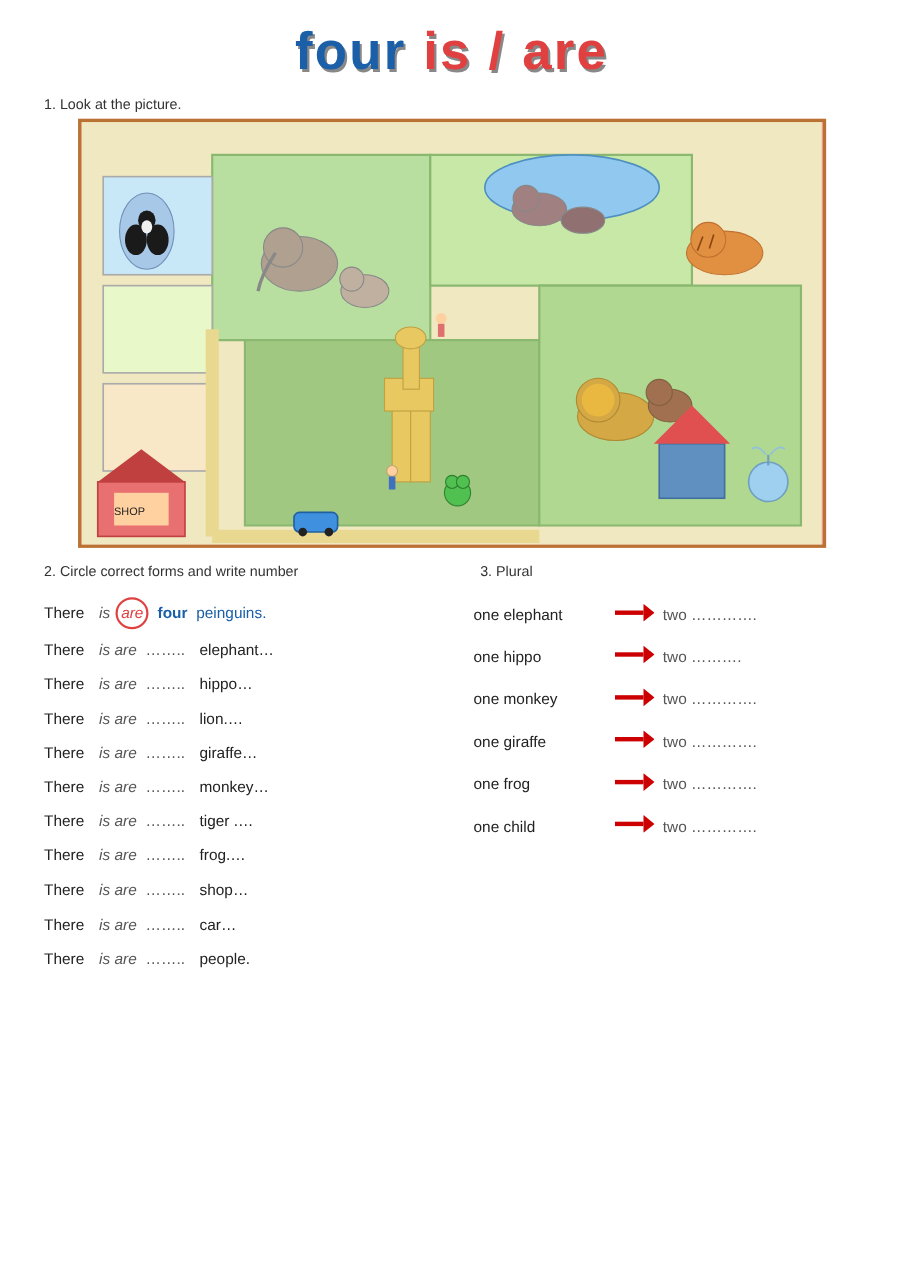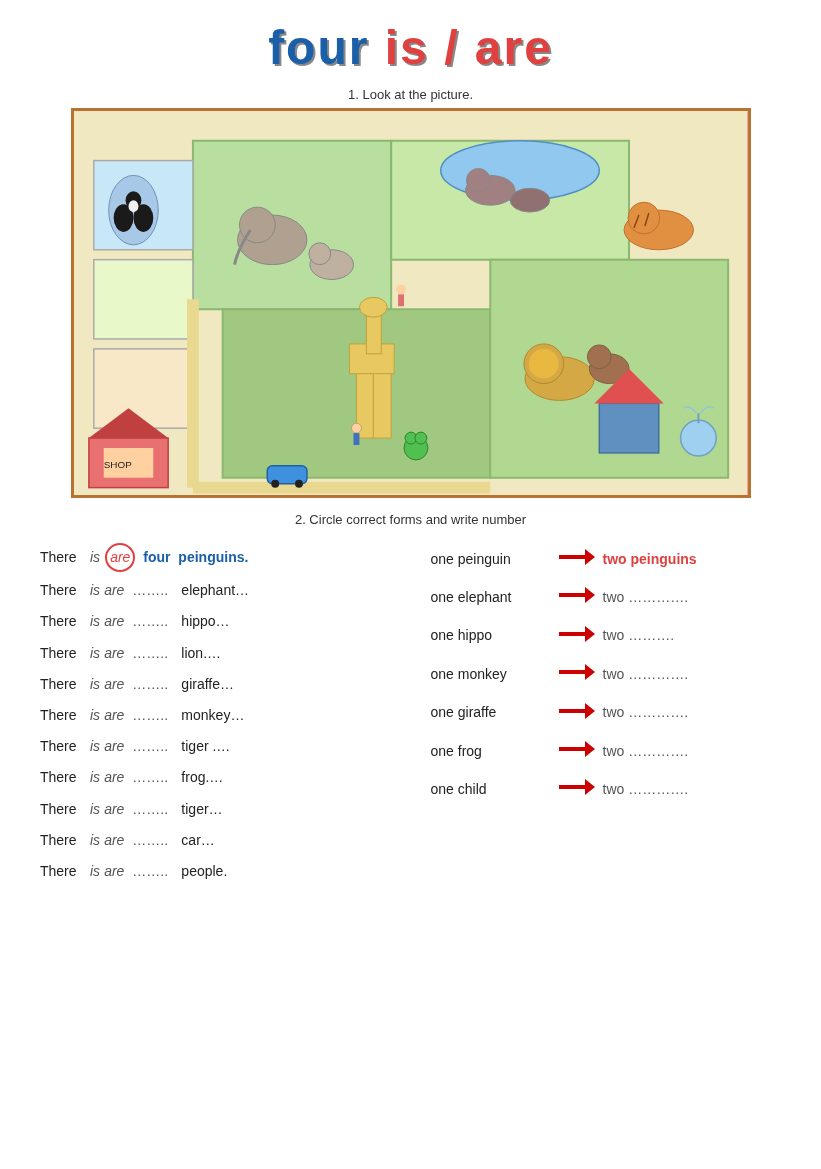--- a/index.html
+++ b/index.html
@@ -21,21 +21,20 @@
       text-shadow: 2px 2px 0 #888;
       letter-spacing: 2px;
     }
     .page-title span.is-are {
       color: #e04040;
     }
     .instruction {
       font-size: 13px;
       margin-bottom: 6px;
       color: #333;
-      text-align: center;
     }
     .zoo-image {
       width: 680px;
       height: 390px;
       border: 3px solid #b87333;
       background: #fca5a5;
       margin: 0 auto 14px auto;
       display: block;
       position: relative;
       overflow: hidden;
@@ -85,21 +84,21 @@
     }
     .animal-word {
       color: #222;
     }
     .four-underline {
       color: #1a5fa8;
       font-weight: bold;
     }
     .peinguins-blue {
       color: #1a5fa8;
-      font-weight: bold;
+      font-weight: normal;
     }
     
     .plural-row {
       display: flex;
       align-items: center;
       margin-bottom: 6px;
       font-size: 14px;
       line-height: 1.8;
     }
     .one-col {
@@ -203,20 +202,21 @@
 
     <circle cx="630" cy="330" r="18" fill="#a0d0f0" stroke="#70a0c0" stroke-width="1.5"></circle>
     <line x1="630" y1="315" x2="630" y2="305" stroke="#70a0c0" stroke-width="2"></line>
     <path d="M628,305 Q620,295 615,300" stroke="#90c0e0" stroke-width="1.5" fill="none"></path>
     <path d="M632,305 Q640,295 645,300" stroke="#90c0e0" stroke-width="1.5" fill="none"></path>
   </svg>
 </div>
 
 <div style="display:flex; gap:52px; margin-bottom:10px;">
   <div class="instruction" style="flex:1">2. Circle correct forms and write number</div>
+  <div class="instruction" style="flex:1">3. Plural</div>
 </div>
 
 <div class="sections-container">
 
   <div class="section-left">
 
     <div class="exercise-row">
       <span class="there-word">There</span>
       <span style="font-style:italic; color:#555; margin-right:4px;">is</span>
       <span class="are-circle">are</span>
@@ -274,21 +274,21 @@
     <span style="font-style:italic; color:#555; margin-right:4px;">is</span>
     <span style="font-style:italic; color:#555; margin-right:8px;">are</span>
     <span style="color:#555; min-width:45px; display:inline-block;">……..</span>
     <span style="margin-left:4px;" class="animal-word">frog.…</span>
   </div>
         <div class="exercise-row">
     <span class="there-word">There</span>
     <span style="font-style:italic; color:#555; margin-right:4px;">is</span>
     <span style="font-style:italic; color:#555; margin-right:8px;">are</span>
     <span style="color:#555; min-width:45px; display:inline-block;">……..</span>
-    <span style="margin-left:4px;" class="animal-word">tiger…</span>
+    <span style="margin-left:4px;" class="animal-word">shop…</span>
   </div>
         <div class="exercise-row">
     <span class="there-word">There</span>
     <span style="font-style:italic; color:#555; margin-right:4px;">is</span>
     <span style="font-style:italic; color:#555; margin-right:8px;">are</span>
     <span style="color:#555; min-width:45px; display:inline-block;">……..</span>
     <span style="margin-left:4px;text-align:center;" class="animal-word">car…</span>
   </div>
         <div class="exercise-row">
     <span class="there-word">There</span>
@@ -297,28 +297,20 @@
     <span style="color:#555; min-width:45px; display:inline-block;">……..</span>
     <span style="margin-left:4px;" class="animal-word">people.</span>
   </div>
       </div>
 
   </div>
 
   <div class="section-right">
     <div id="plural-rows-container">
         <div class="plural-row">
-    <span class="one-col">one peinguin</span>
-    <span class="arrow"><svg width="36" height="16" viewBox="0 0 36 16">
-              <rect x="0" y="6" width="26" height="4" fill="#c00"></rect>
-              <polygon points="26,0 36,8 26,16" fill="#c00"></polygon>
-            </svg></span>
-    <span style="color:#e04040; font-weight:bold;">two peinguins</span>
-  </div>
-        <div class="plural-row">
     <span class="one-col">one elephant</span>
     <span class="arrow"><svg width="36" height="16" viewBox="0 0 36 16">
               <rect x="0" y="6" width="26" height="4" fill="#c00"></rect>
               <polygon points="26,0 36,8 26,16" fill="#c00"></polygon>
             </svg></span>
     <span style="color:#555;">two ………….</span>
   </div>
         <div class="plural-row">
     <span class="one-col">one hippo</span>
     <span class="arrow"><svg width="36" height="16" viewBox="0 0 36 16">

